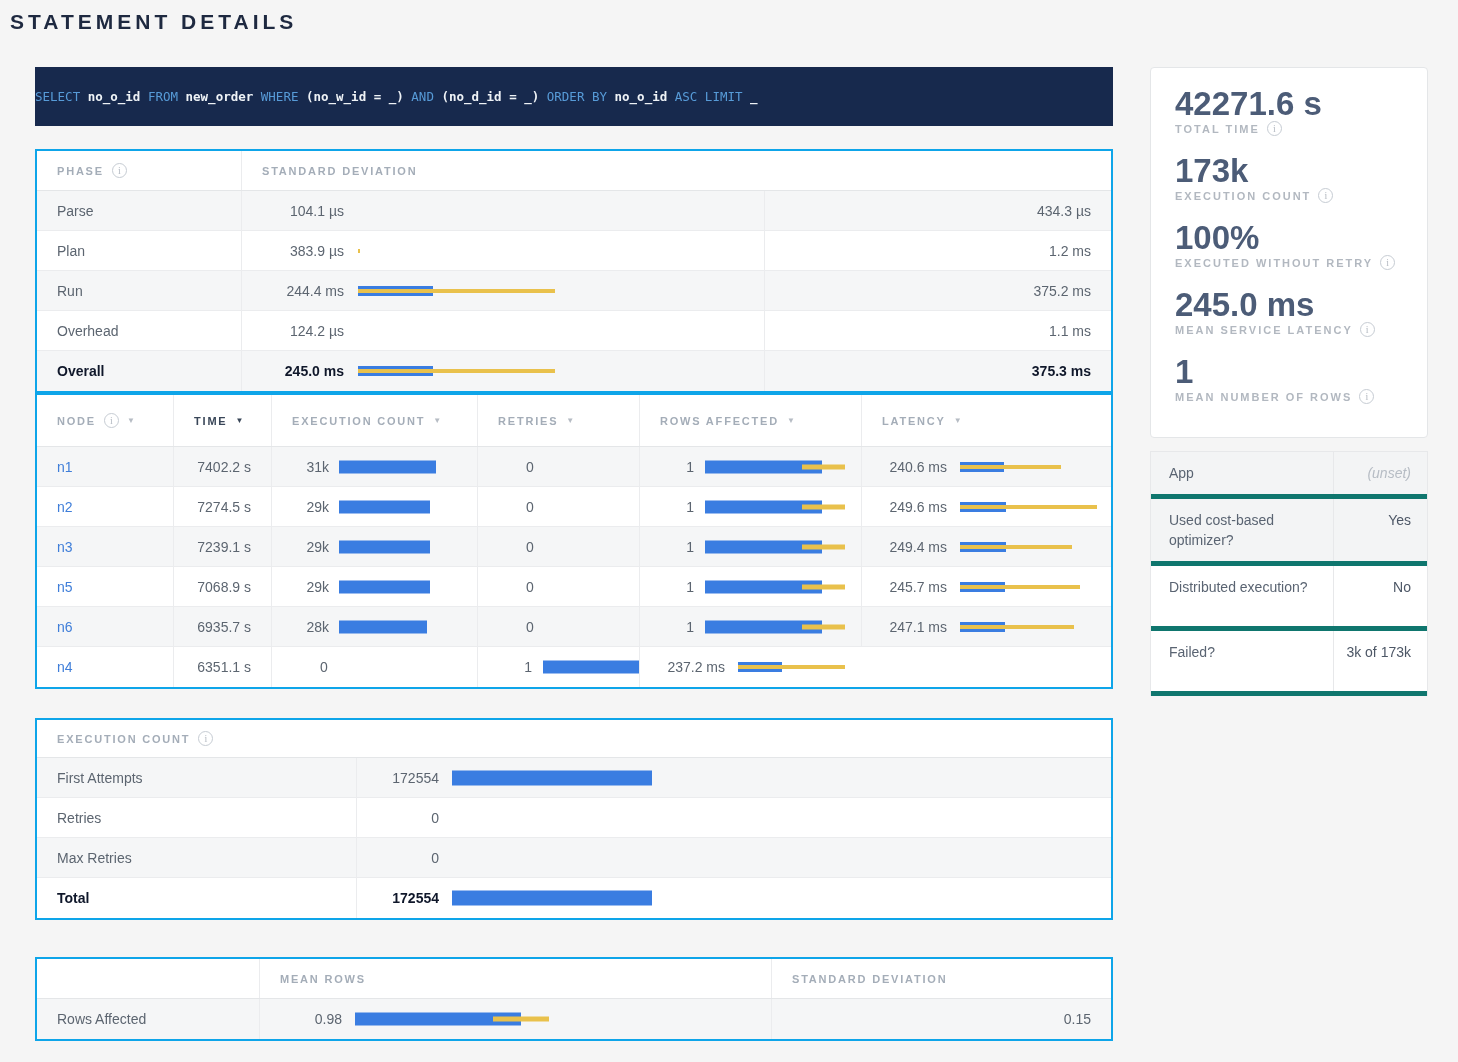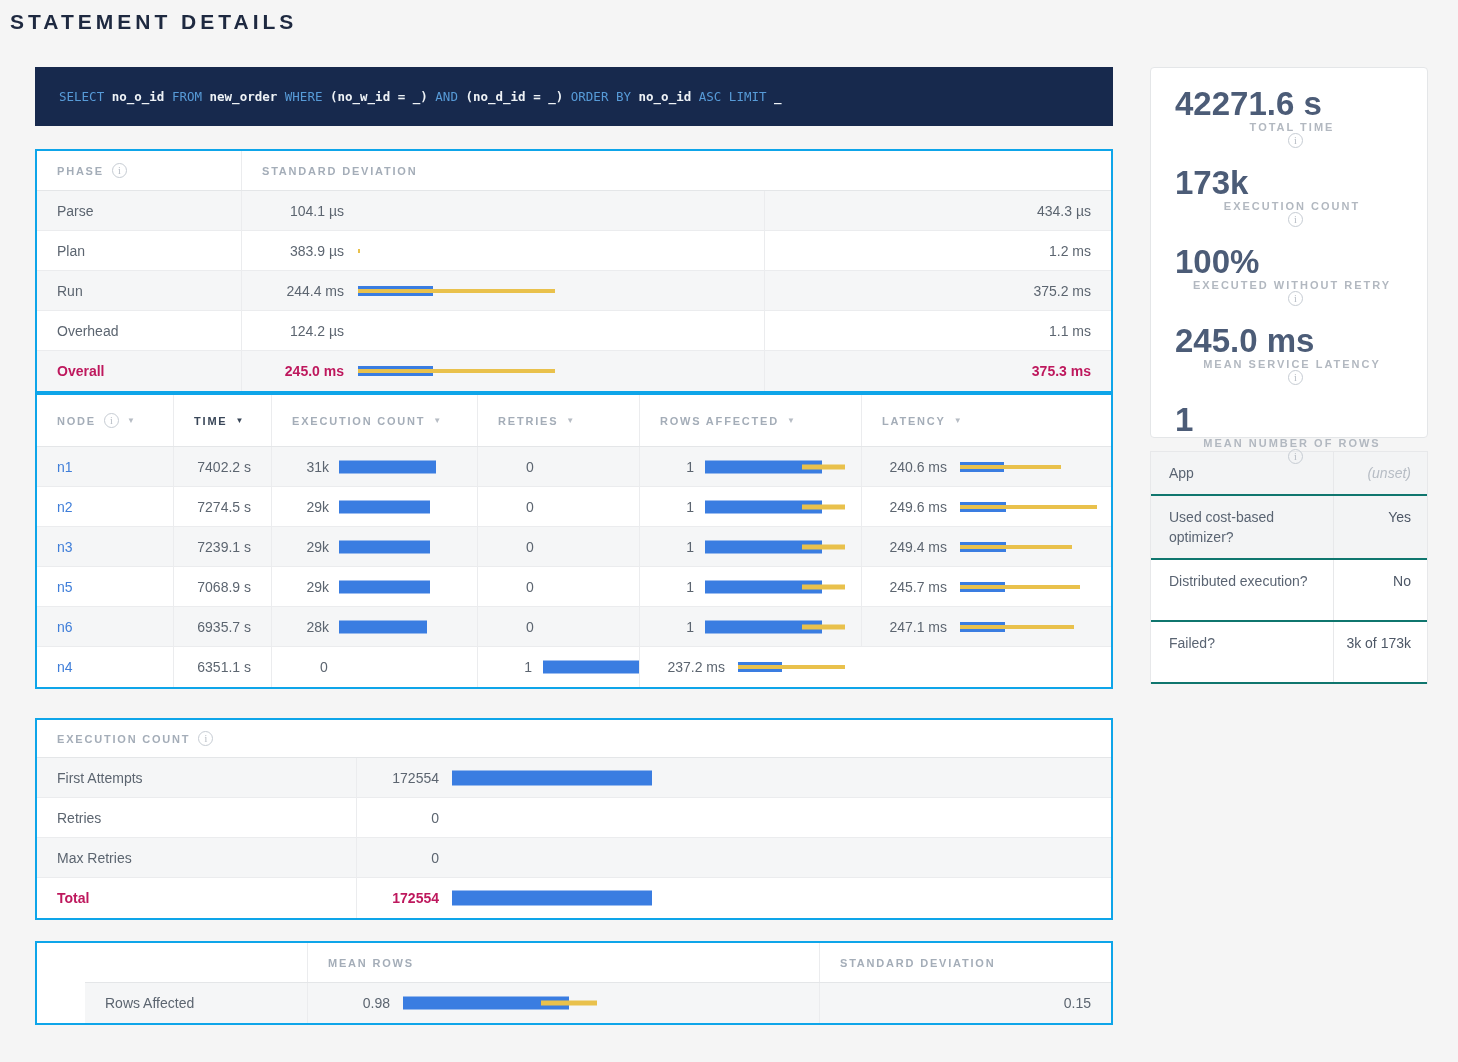--- a/index.html
+++ b/index.html
@@ -6,21 +6,21 @@
   html,body { width:1458px; height:1062px; background:#f5f5f5;
     font-family:"Liberation Sans", sans-serif; color:#5c6570; overflow:hidden; }
   .page-title { font-size:21px; font-weight:bold; letter-spacing:4px;
     color:#1e2940; padding:10px 0 0 10px; }
   .layout { display:flex; padding:0 30px 0 35px; margin-top:33px; gap:37px; }
   .main { width:1078px; flex:none; }
   .sidebar { width:278px; flex:none; }
 
   
   .sql-bar { height:59px; background:#17294d; display:flex; align-items:center;
-    padding:0 24px; }
+    padding:0 0; }
   .sql-text { font-family:"DejaVu Sans Mono", monospace; font-size:12.5px;
     font-weight:bold; white-space:pre; }
   .sql-text .kw { color:#579bd8; font-weight:normal; }
   .sql-text .id { color:#eef2f6; }
 
   
   .tbl { background:#fff; border:2px solid #0ea5e9; }
   .trow { display:grid; align-items:center; height:40px;
     border-bottom:1px solid #ebecee; background:#fff; }
   .trow:last-child { border-bottom:none; }
@@ -28,21 +28,21 @@
   .thead { display:grid; align-items:center; height:40px; background:#fff;
     border-bottom:1px solid #e4e6e8; }
   .hcell, .cell { height:100%; display:flex; align-items:center;
     border-right:1px solid #ebecee; overflow:hidden; }
   .hcell:last-child, .cell:last-child { border-right:none; }
   .hcell { font-size:11px; font-weight:bold; letter-spacing:1.8px;
     color:#a4adb8; padding-left:20px; }
   .hcell.active { color:#394658; }
   .cell { font-size:14px; color:#5c6570; padding-left:20px; }
   .cell.right { justify-content:flex-end; padding-right:20px; padding-left:0; }
-  .bold { font-weight:bold; color:#be185d; }
+  .bold { font-weight:bold; color:#0f172a; }
   .link { color:#3f7ed9; cursor:pointer; }
 
   .info { display:inline-flex; align-items:center; justify-content:center;
     width:15px; height:15px; border:1px solid #c6ccd3; border-radius:50%;
     color:#b4bac2; font-size:10px; font-style:normal; font-weight:normal;
     letter-spacing:0; margin-left:8px; flex:none; cursor:pointer;
     font-family:"Liberation Serif", serif; }
   .arr { font-size:8px; color:#b6bcc4; margin-left:8px; letter-spacing:0; }
   .hcell.active .arr { color:#394658; }
 
@@ -55,42 +55,42 @@
   .bar .g { position:absolute; left:var(--y0,0px); top:50%;
     transform:translateY(-50%); height:4px; width:var(--yw,0px); background:#e9c14c; }
   .bar.thick .b { height:13px; }
   .bar.thick .g { height:5px; }
   .bar.xl .b { height:15px; }
 
   
   .phase-tbl { margin-top:23px; }
   .node-tbl  { }
   .exec-tbl  { margin-top:29px; }
-  .rows-tbl  { margin-top:21px;padding-left:48px; }
+  .rows-tbl  { margin-top:37px; }
 
   .phase-grid { grid-template-columns:205px 523px 1fr; }
   .node-grid  { grid-template-columns:137px 98px 206px 162px 222px 1fr; }
   .node-tbl .thead { height:52px; }
   .exec-grid  { grid-template-columns:320px 1fr; }
   .exec-tbl .thead { height:38px; }
   .rows-grid  { grid-template-columns:223px 512px 1fr; }
 
   
   .stats-card { background:#fff; border:1px solid #e4e6e8; border-radius:4px;
     padding:20px 18px 18px 24px; height:371px; }
   .stat { margin-bottom:19px; }
   .stat-value { font-size:33px; font-weight:600; color:#4c5c77; line-height:31px; }
   .stat-label { font-size:11px; font-weight:bold; letter-spacing:2px;
-    color:#b2b8c0; margin-top:2px; display:flex; align-items:center;flex-direction:column; }
+    color:#b2b8c0; margin-top:2px; display:flex; align-items:center; }
   .stat-label .info { margin-left:7px; }
 
   
   .app-panel { margin-top:13px; border:1px solid #e7e8ea; border-bottom:none; }
   .app-row { display:grid; grid-template-columns:183px 1fr;
-    border-bottom:2px solid #0f766e; background:#fff; }
+    border-bottom:5px solid #0f766e; background:#fff; }
   .app-row.alt { background:#f3f4f5; }
   .app-label { font-size:14px; color:#5a6472; padding:11px 10px 11px 18px;
     line-height:20px; border-right:1px solid #e7e8ea; }
   .app-value { font-size:14px; color:#4d5766; text-align:right;
     padding:11px 16px 11px 6px; line-height:20px; display:flex;
     align-items:flex-start; justify-content:flex-end; }
   .app-value.muted { color:#b6bcc4; font-style:italic; }
   .app-row.tall .app-label, .app-row.tall .app-value { min-height:60px; }
 
   

